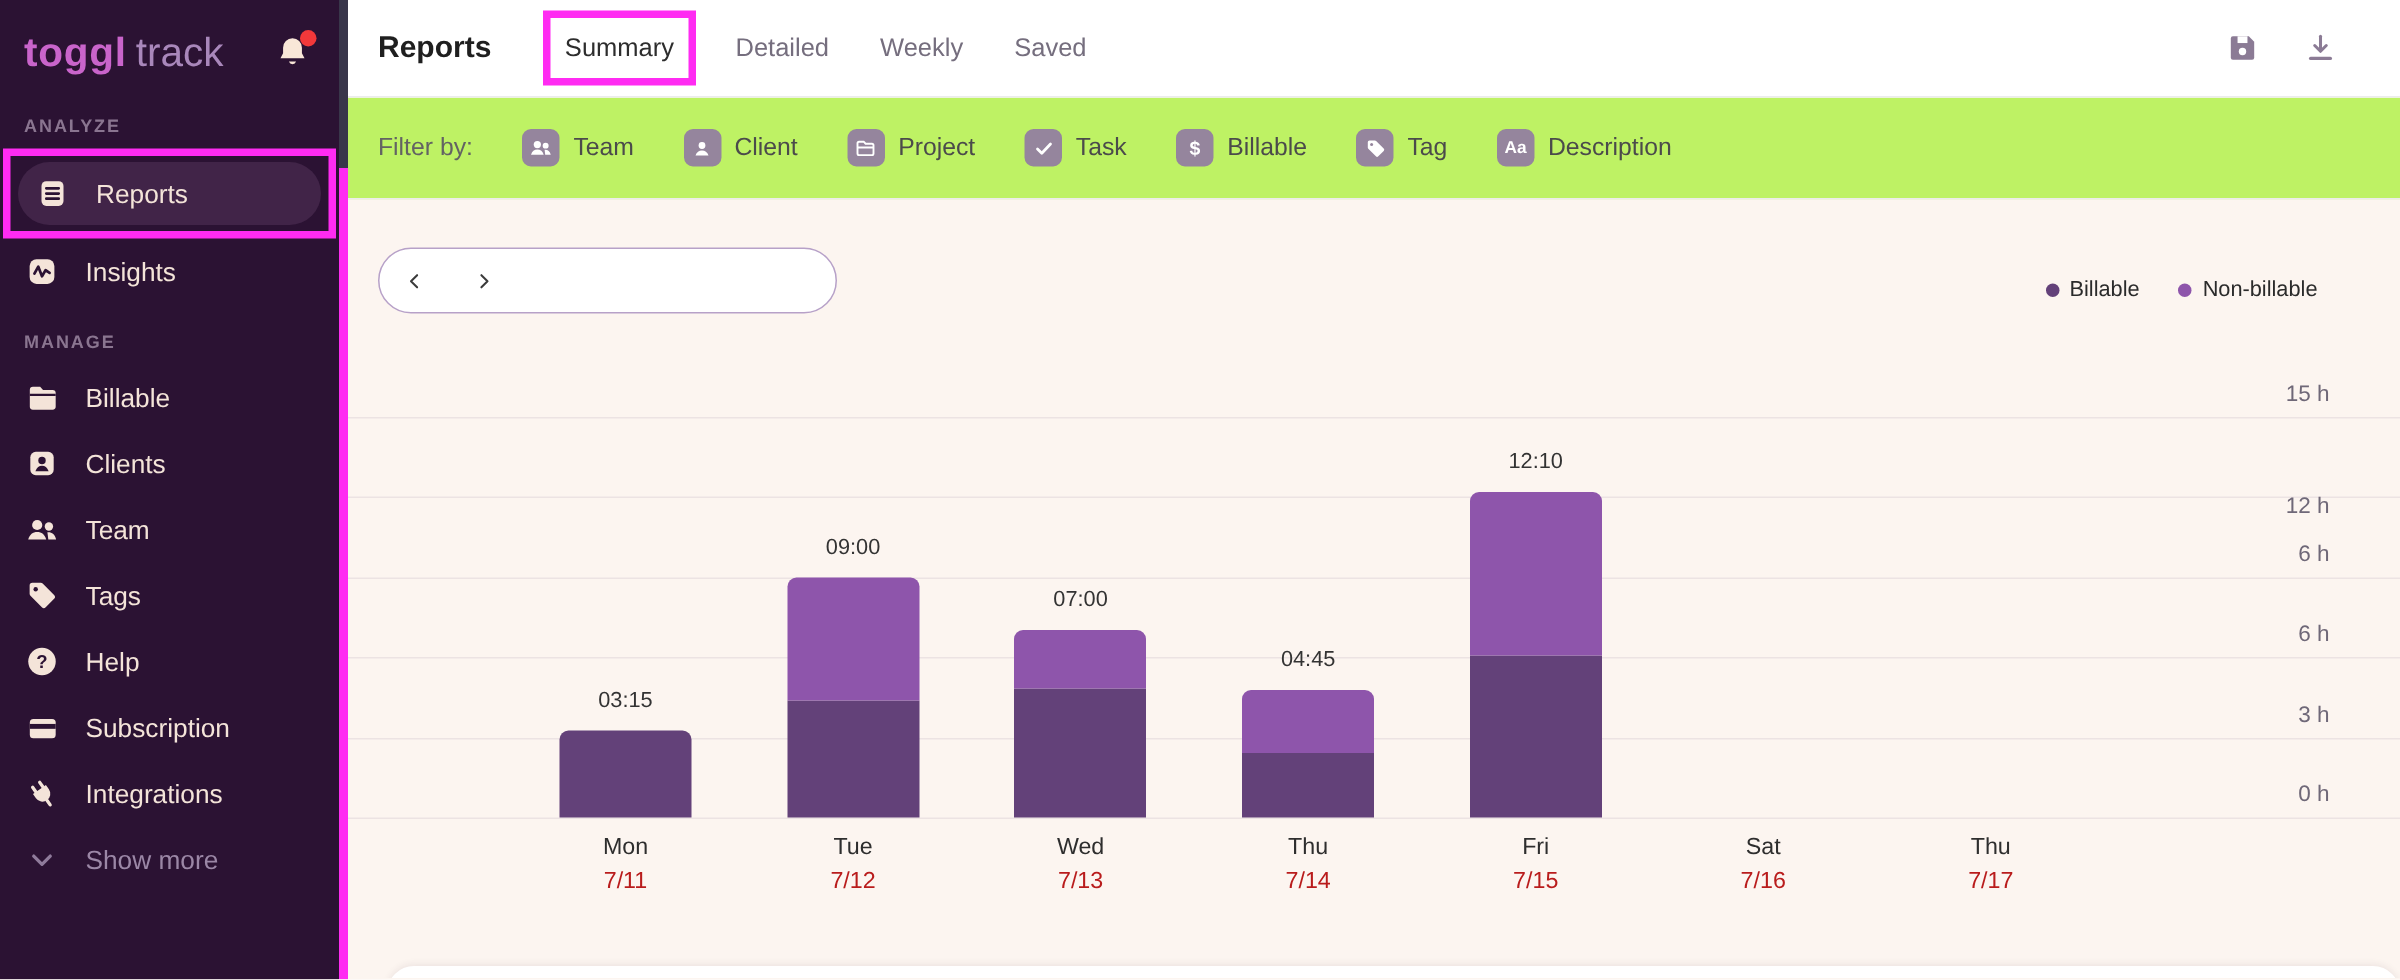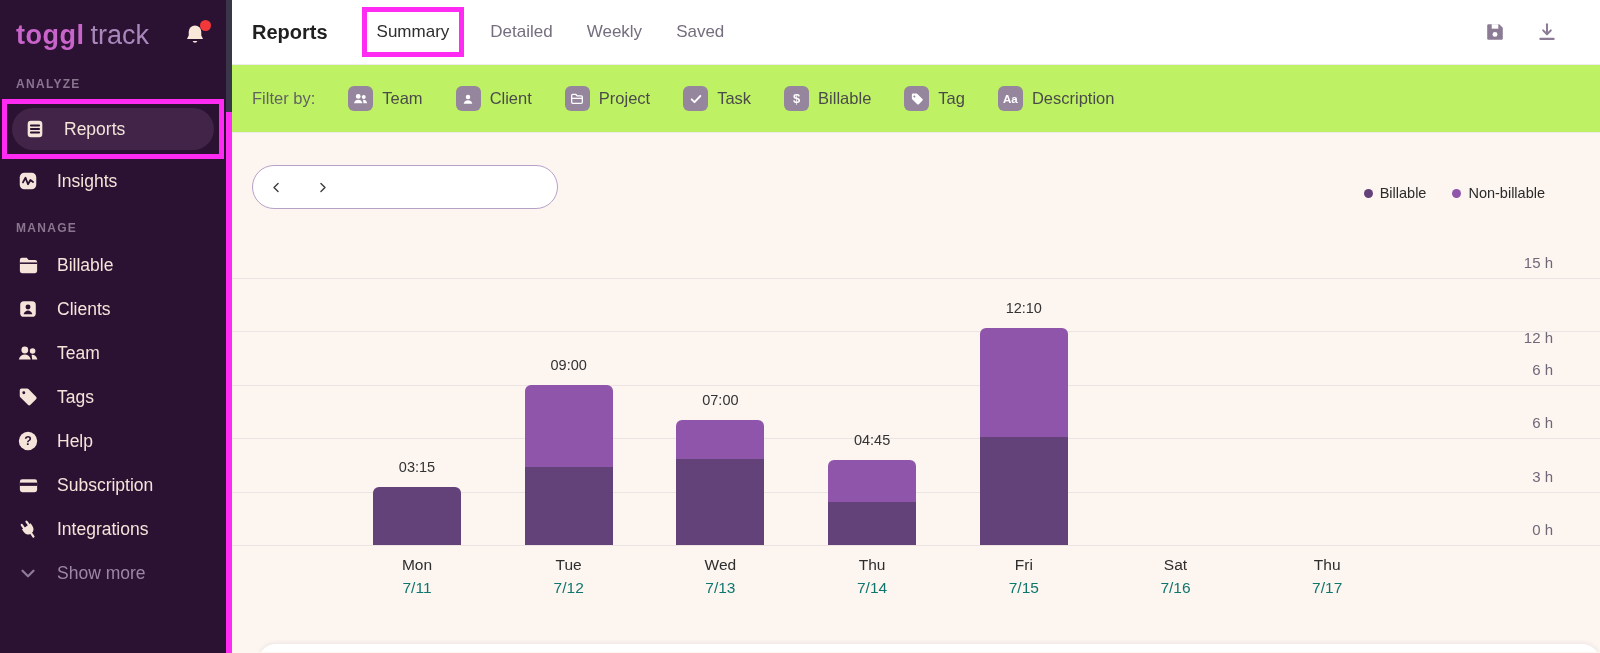--- a/index.html
+++ b/index.html
@@ -54,21 +54,21 @@
   .legend-item { display:flex; align-items:center; gap:7px; cursor:pointer; }
   .legend-dot { width:9px; height:9px; border-radius:50%; }
 
   .chart { position:absolute; left:0; top:0; right:0; bottom:0; }
   .gridline { position:absolute; left:0; right:0; height:1px; background:#ece3e3; }
   .ytick { position:absolute; right:47px; font-size:15px; color:#6f6878; }
   .bar-seg { position:absolute; }
   .rounded-top { border-radius:6px 6px 0 0; }
   .bar-total { position:absolute; width:120px; text-align:center; font-size:14.5px; color:#333; }
   .xlabel-day { position:absolute; width:120px; text-align:center; font-size:15.5px; color:#2e2e2e; }
-  .xlabel-date { position:absolute; width:120px; text-align:center; font-size:15.5px; color:#0f766e; }
+  .xlabel-date { position:absolute; width:120px; text-align:center; font-size:15.5px; color:#b91c1c; }
 
   .bottom-card { position:absolute; left:26px; right:0; top:511px; height:40px; background:#fff; border-radius:18px 18px 0 0; box-shadow:0 -1px 5px rgba(60,40,70,.08); }
 </style>
 </head>
 <body>
 
 <div class="app">
 
   <aside class="sidebar">
     <div class="logo-row">

